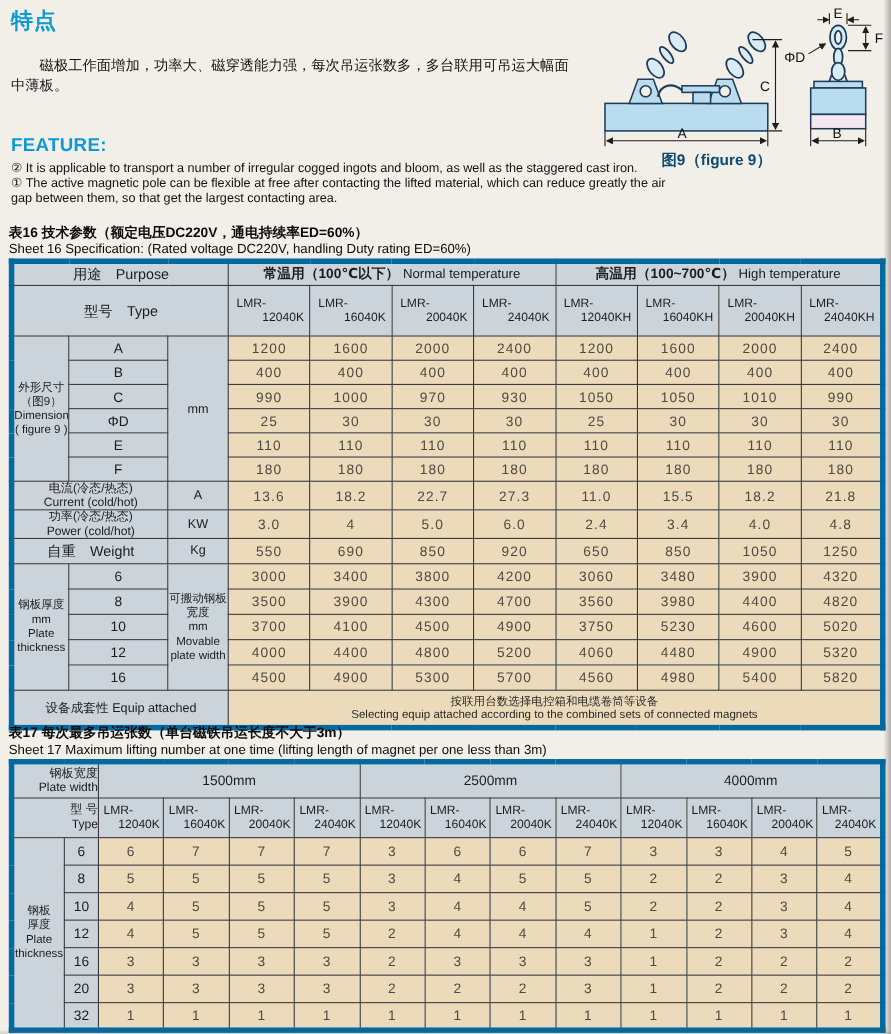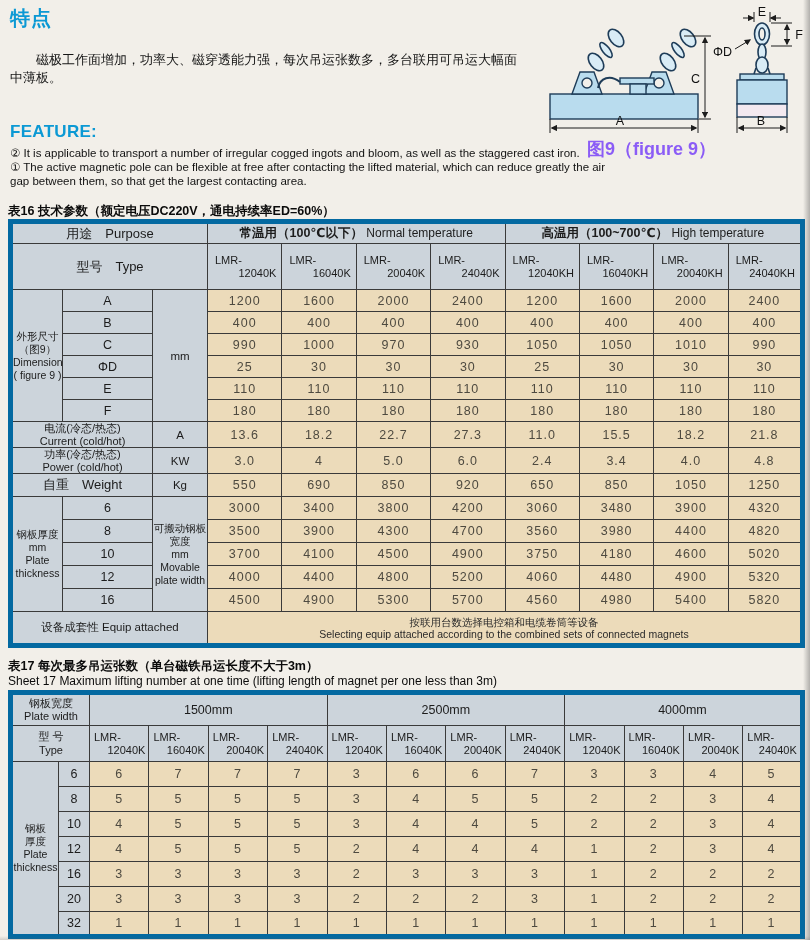--- a/index.html
+++ b/index.html
@@ -21,21 +21,21 @@
   .cn-body .indent { padding-left:26px;margin-top:16px; }
 
   .en-heading { position:absolute; left:10px; top:122px; font-size:17px; font-weight:bold;
     color:#0c99d4; letter-spacing:.3px; }
   .en-items { position:absolute; left:10px; top:147px; width:612px; font-size:11.5px;
     line-height:13.8px; color:#121212; }
   .en-items p { margin:0; }
 
   .figure { position:absolute; left:534px; top:6px; width:274px; height:156px; }
   .figcap { position:absolute; left:30px; top:131px; width:175px; text-align:center;
-    font-size:18px; font-weight:bold; color:#8b5cf6; }
+    font-size:14px; font-weight:bold; color:#0c4a6e; }
   .dimtext { font-size:12.5px; fill:#101010; font-family:"Liberation Sans","DejaVu Sans",sans-serif; }
 
   .tblock { position:absolute; left:8px; width:794px; }
   #t16-wrap { top:204px; }
   #t17-wrap { top:659px; }
   .title-cn { font-size:12.5px; font-weight:bold; color:#0b0b0b; line-height:15px; }
   .title-en { font-size:12px; color:#0b0b0b; line-height:14px; margin-bottom:2px; }
 
   table { border-collapse:collapse; table-layout:fixed; width:792px; border:5px solid #0369a1; }
   th, td { border:1px solid #3a3a3a; text-align:center; vertical-align:middle;
@@ -46,21 +46,21 @@
   .lbl13 { font-size:13px; }
   .grp { font-size:12px; }
   .grp b { font-size:12.5px; }
   .grp17 { font-size:12.5px; }
   .model { font-size:11px; }
   .model .m1 { text-align:left; padding-left:7px; line-height:13px; }
   .model .m2 { text-align:right; padding-right:5px; line-height:13px; }
   .m17 .m1 { padding-left:4px; }
   .m17 .m2 { padding-right:3px; }
   .side  { font-size:10.5px; line-height:13px; }
-  .side2 { font-size:11px; line-height:13.5px; }
+  .side2 { font-size:11px; line-height:13.5px;text-align:right; }
   .letter { font-size:12.5px; }
   .unit { font-size:11.5px; }
   .misc { font-size:11px; line-height:12.5px; }
   .equip { font-size:11.5px; }
   .note { font-size:10.5px; line-height:12px; letter-spacing:0; color:#2a2a2a; }
 
   .r-h1 th { height:22px; }
   .r-h2 th { height:46px; }
   .r-dim th, .r-dim td { height:22px; }
   .r-misc th, .r-misc td { height:25px; }
@@ -153,20 +153,21 @@
   </div>
 
   <div class="en-heading">FEATURE:</div>
   <div class="en-items">
     <p>② It is applicable to transport a number of irregular cogged ingots and bloom, as well as the staggered cast iron.</p>
     <p>① The active magnetic pole can be flexible at free after contacting the lifted material, which can reduce greatly the air gap between them, so that get the largest contacting area.</p>
   </div>
 
   <div class="tblock" id="t16-wrap">
     <div class="title-cn">表16 技术参数（额定电压DC220V，通电持续率ED=60%）</div>
+    <div class="title-en">Sheet 16 Specification: (Rated voltage DC220V, handling Duty rating ED=60%)</div>
     <table id="t16">
       <colgroup>
         <col style="width:52px">
           <col style="width:90px">
           <col style="width:55px">
         <col style="width:74.375px">
           <col style="width:74.375px">
           <col style="width:74.375px">
           <col style="width:74.375px">
         <col style="width:74.375px">
@@ -345,21 +346,21 @@
             <td class="val">4400</td>
             <td class="val">4820</td>
           </tr>
           <tr class="r-thk">
             <th class="hd letter">10</th>
             <td class="val">3700</td>
             <td class="val">4100</td>
             <td class="val">4500</td>
             <td class="val">4900</td>
             <td class="val">3750</td>
-            <td class="val">4180</td>
+            <td class="val">5230</td>
             <td class="val">4600</td>
             <td class="val">5020</td>
           </tr>
           <tr class="r-thk">
             <th class="hd letter">12</th>
             <td class="val">4000</td>
             <td class="val">4400</td>
             <td class="val">4800</td>
             <td class="val">5200</td>
             <td class="val">4060</td>

